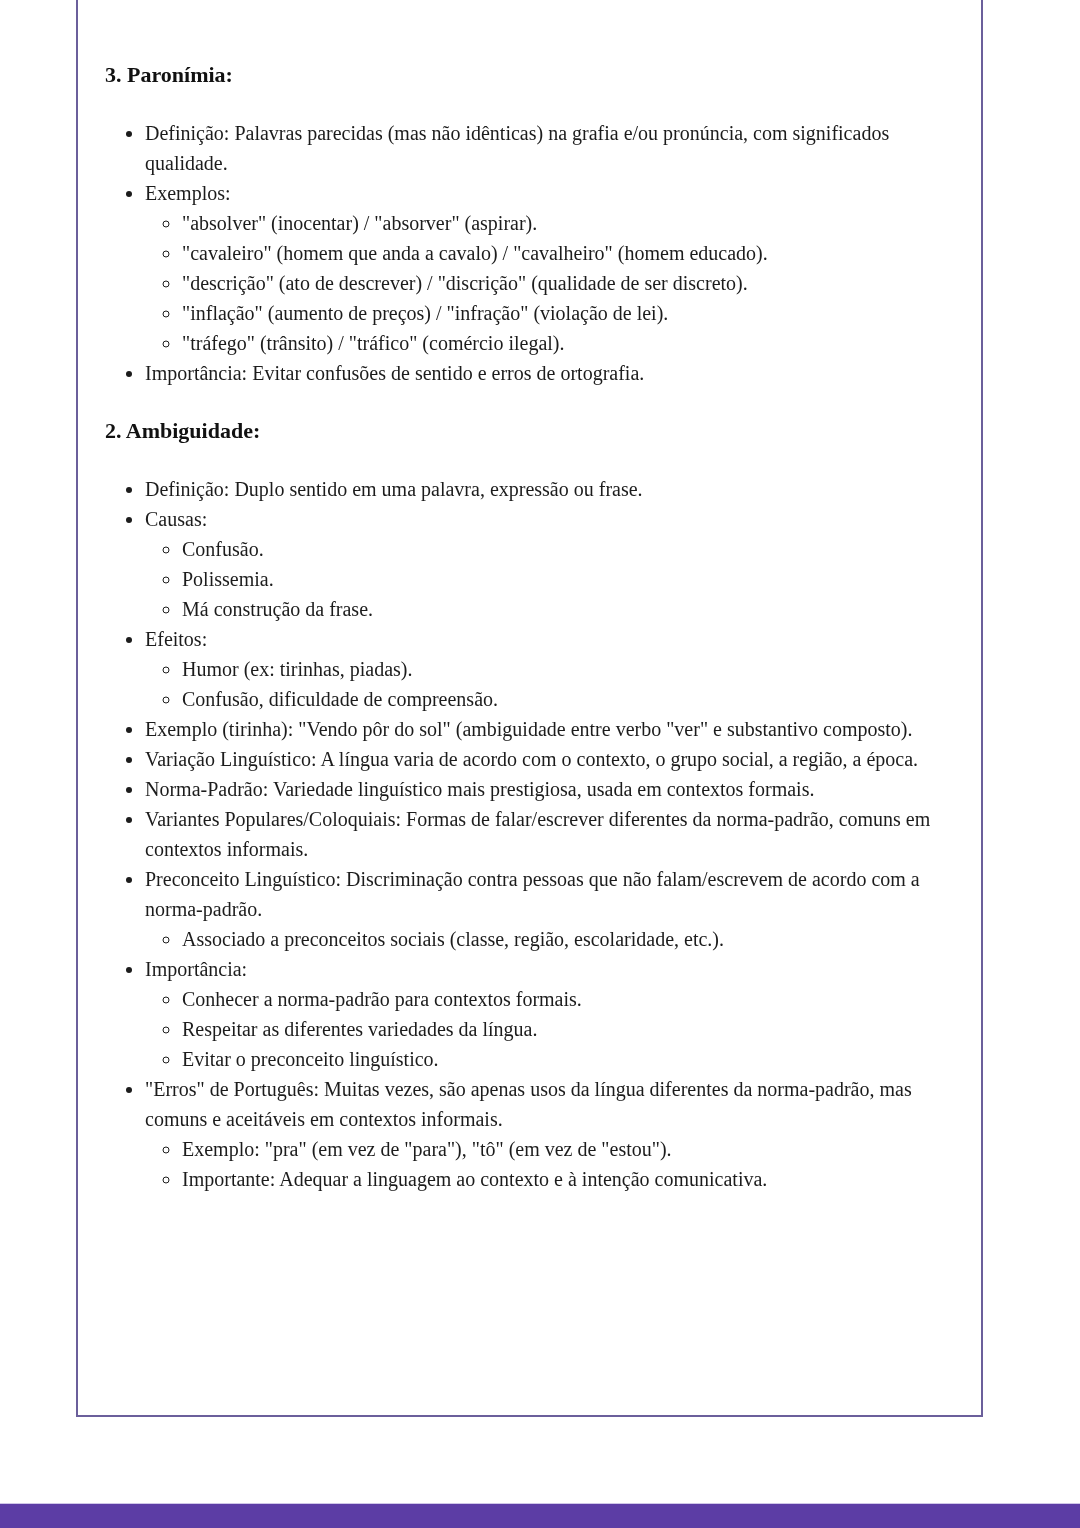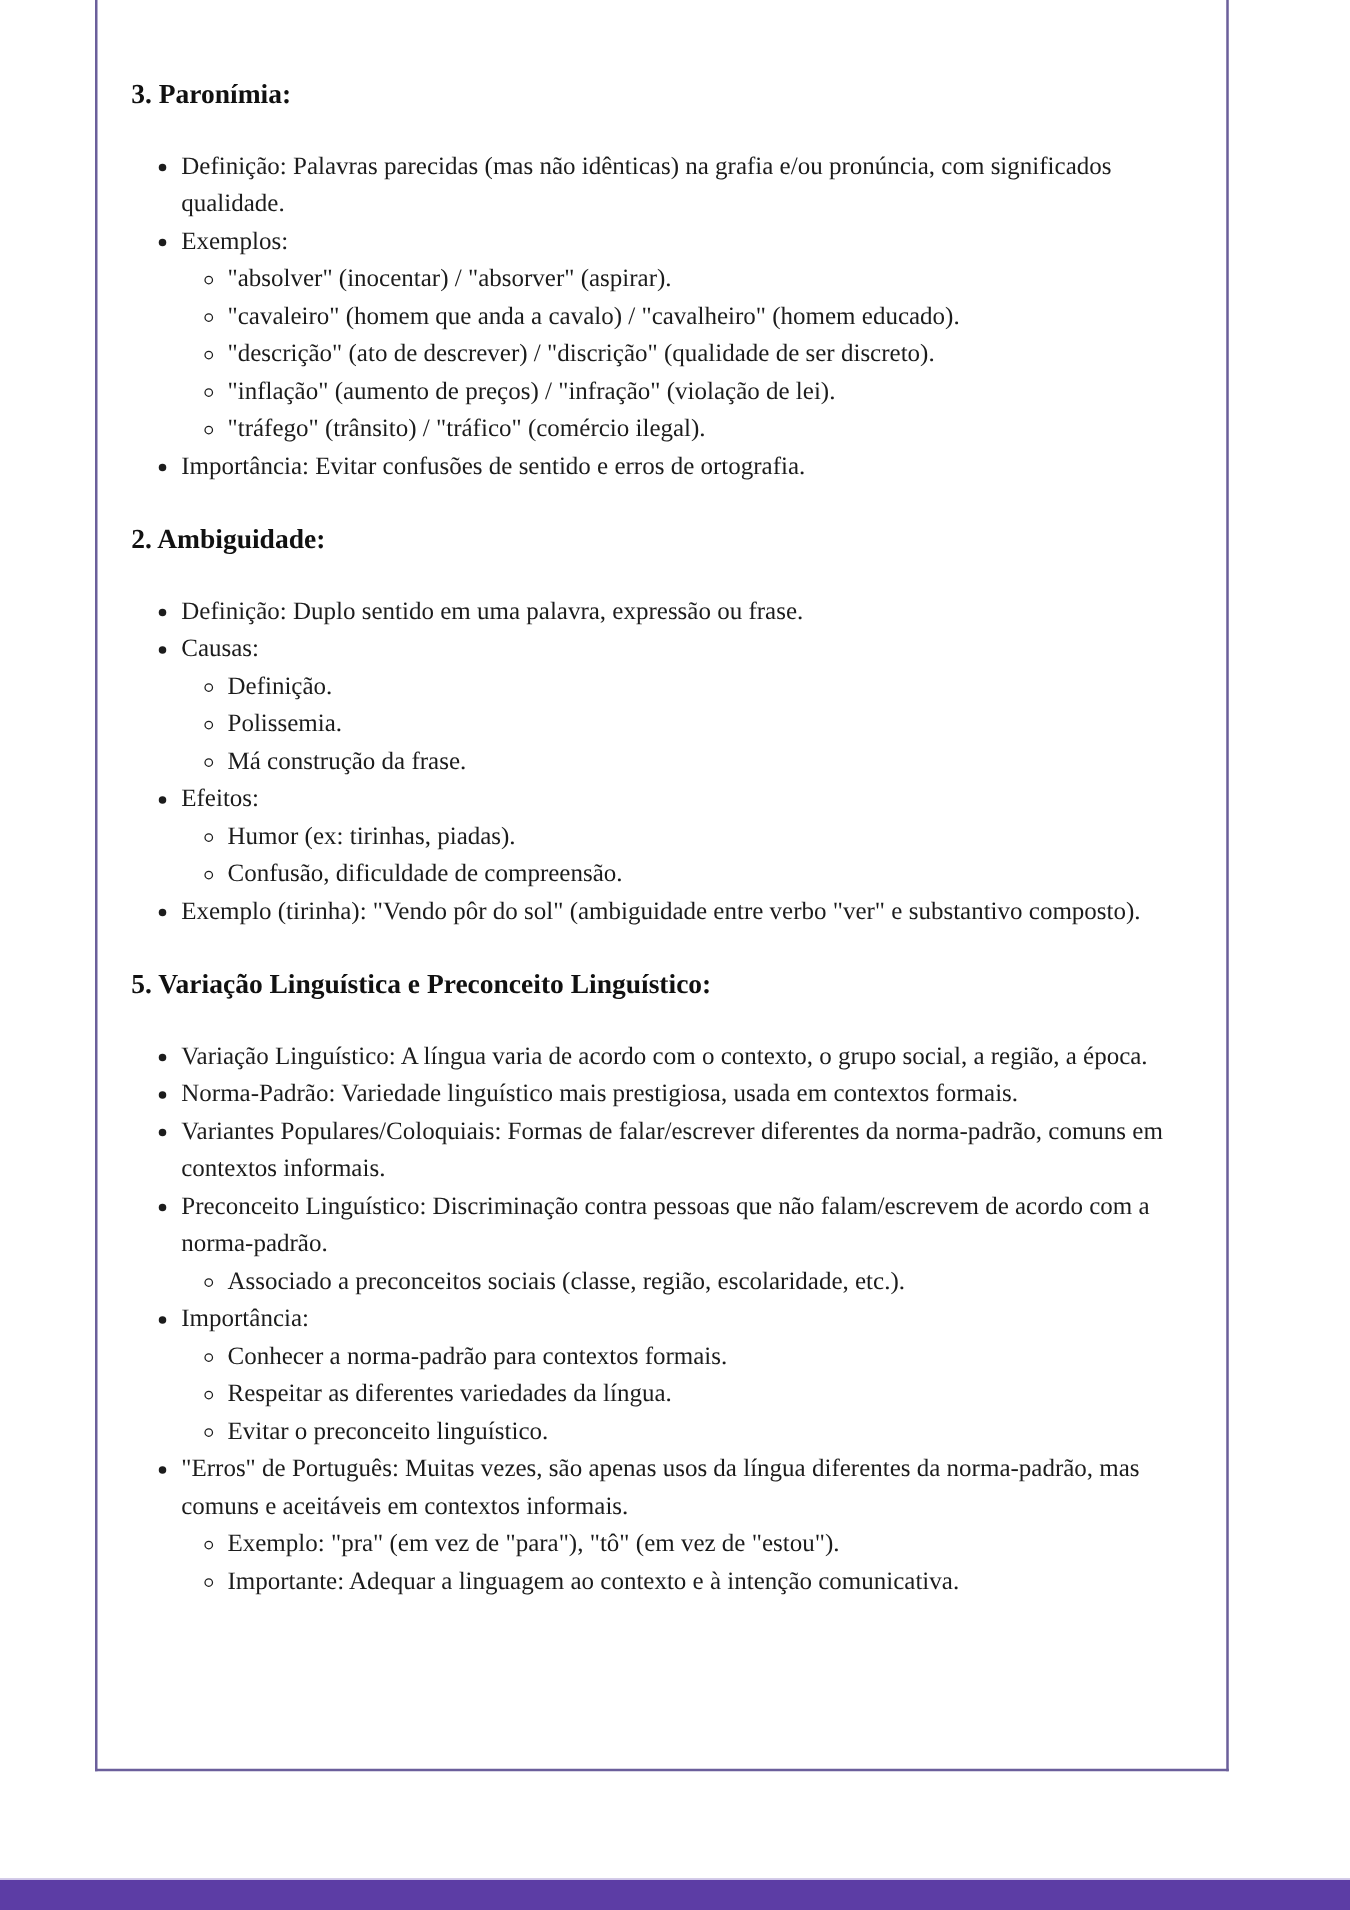--- a/index.html
+++ b/index.html
@@ -80,31 +80,30 @@
             <li>"descrição" (ato de descrever) / "discrição" (qualidade de ser discreto).</li>
             <li>"inflação" (aumento de preços) / "infração" (violação de lei).</li>
             <li>"tráfego" (trânsito) / "tráfico" (comércio ilegal).</li>
           </ul></li>
         <li>Importância: Evitar confusões de sentido e erros de ortografia.</li>
       </ul>
       <p class="section-heading">2. Ambiguidade:</p>
       <ul class="lvl1">
         <li>Definição: Duplo sentido em uma palavra, expressão ou frase.</li>
         <li>Causas:<ul class="lvl2">
-            <li>Definição.</li>
+            <li>Confusão.</li>
             <li>Polissemia.</li>
             <li>Má construção da frase.</li>
           </ul></li>
         <li>Efeitos:<ul class="lvl2">
             <li>Humor (ex: tirinhas, piadas).</li>
             <li>Confusão, dificuldade de compreensão.</li>
           </ul></li>
         <li>Exemplo (tirinha): "Vendo pôr do sol" (ambiguidade entre verbo "ver" e substantivo composto).</li>
       </ul>
-      <p class="section-heading">5. Variação Linguística e Preconceito Linguístico:</p>
       <ul class="lvl1">
         <li>Variação Linguístico: A língua varia de acordo com o contexto, o grupo social, a região, a época.</li>
         <li>Norma-Padrão: Variedade linguístico mais prestigiosa, usada em contextos formais.</li>
         <li>Variantes Populares/Coloquiais: Formas de falar/escrever diferentes da norma-padrão, comuns em contextos informais.</li>
         <li>Preconceito Linguístico: Discriminação contra pessoas que não falam/escrevem de acordo com a norma-padrão.<ul class="lvl2">
             <li>Associado a preconceitos sociais (classe, região, escolaridade, etc.).</li>
           </ul></li>
         <li>Importância:<ul class="lvl2">
             <li>Conhecer a norma-padrão para contextos formais.</li>
             <li>Respeitar as diferentes variedades da língua.</li>

